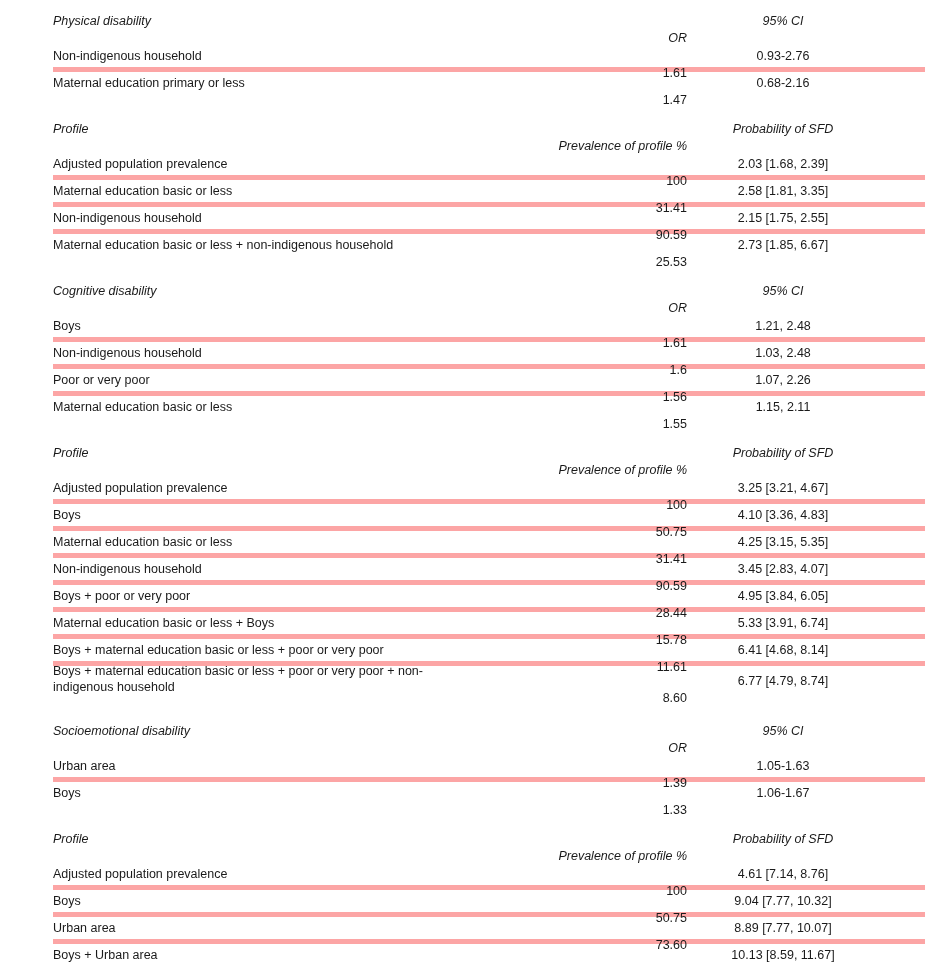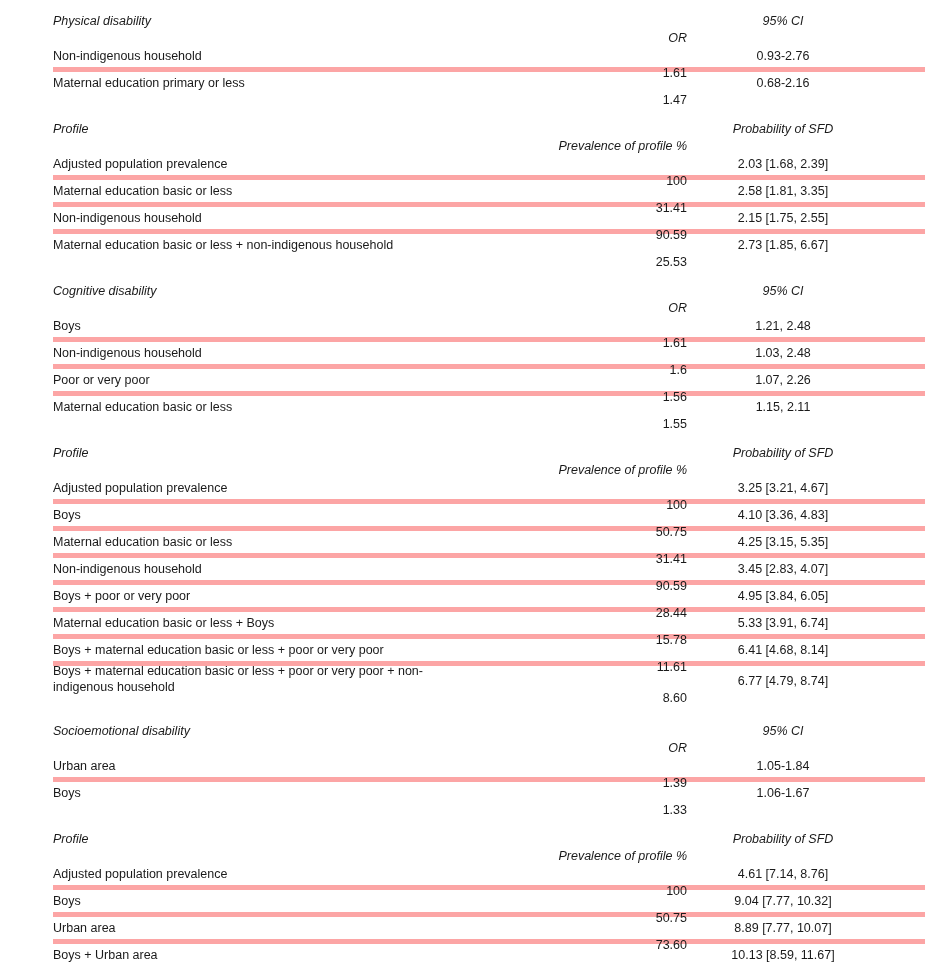--- a/index.html
+++ b/index.html
@@ -148,21 +148,21 @@
     <div style="margin-top: 24px;">
       <div class="hdr">
         <span class="cell c1">Socioemotional disability</span>
         <span class="cell c2">OR</span>
         <span class="cell c3">95% CI</span>
       </div>
       <div class="gap-h"></div>
       <div class="row border">
         <span class="cell c1">Urban area</span>
         <span class="cell c2">1.39</span>
-        <span class="cell c3">1.05-1.84</span>
+        <span class="cell c3">1.05-1.63</span>
       </div>
       <div class="row">
         <span class="cell c1">Boys</span>
         <span class="cell c2">1.33</span>
         <span class="cell c3">1.06-1.67</span>
       </div>
     </div>
     <div style="margin-top: 24px;">
       <div class="hdr">
         <span class="cell c1">Profile</span>

